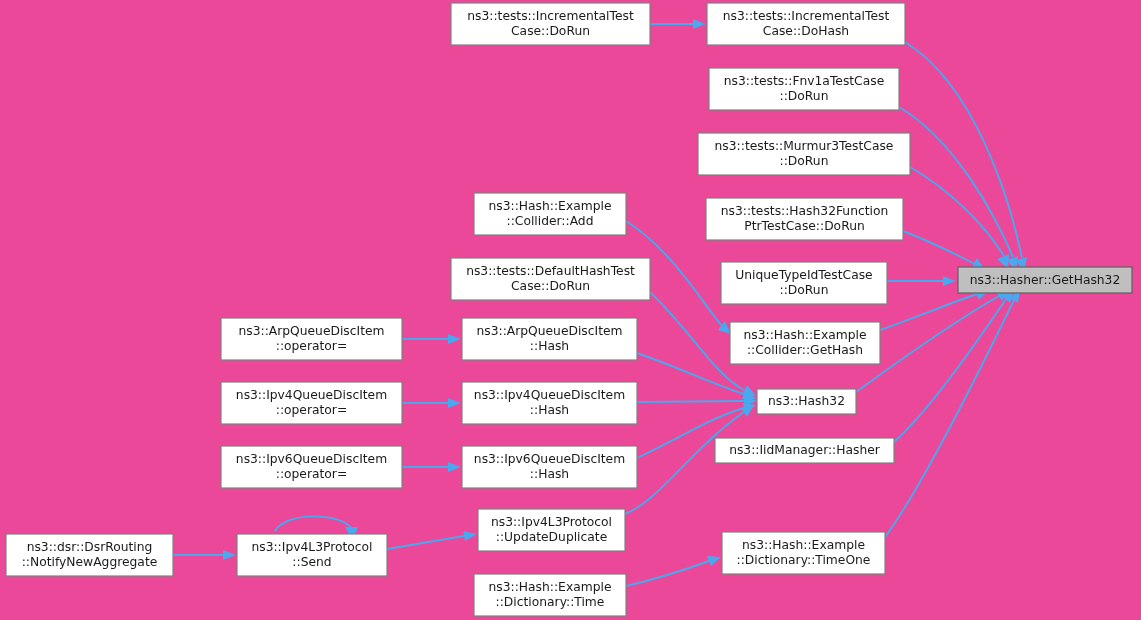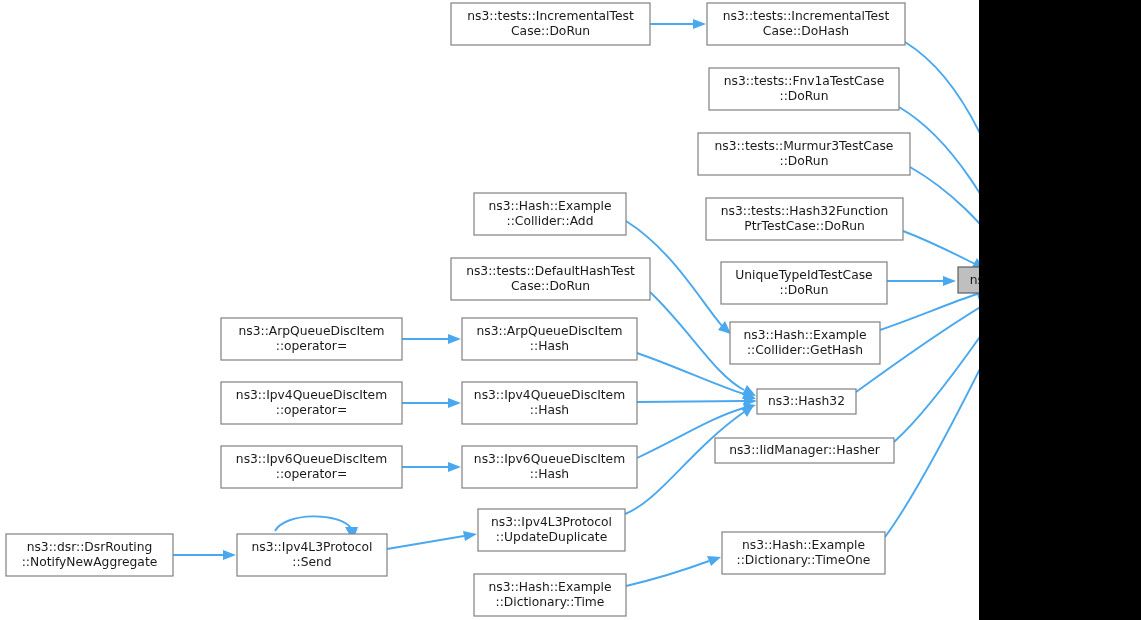--- a/index.html
+++ b/index.html
@@ -2,23 +2,23 @@
 <html><head>
 <meta charset="utf-8">
 <style>
   html, body {
     margin: 0;
     padding: 0;
     background: #000000;
   }
   #graph-root {
     position: relative;
-    width: 979px;
+    width: 1141px;
     height: 620px;
-    background: #ffffff;
+    background: #ec4899;
     overflow: hidden;
     font-family: "DejaVu Sans", sans-serif;
   }
   svg#callgraph {
     position: absolute;
     top: 0;
     left: 0;
     width: 1141px;
     height: 620px;
     display: block;

